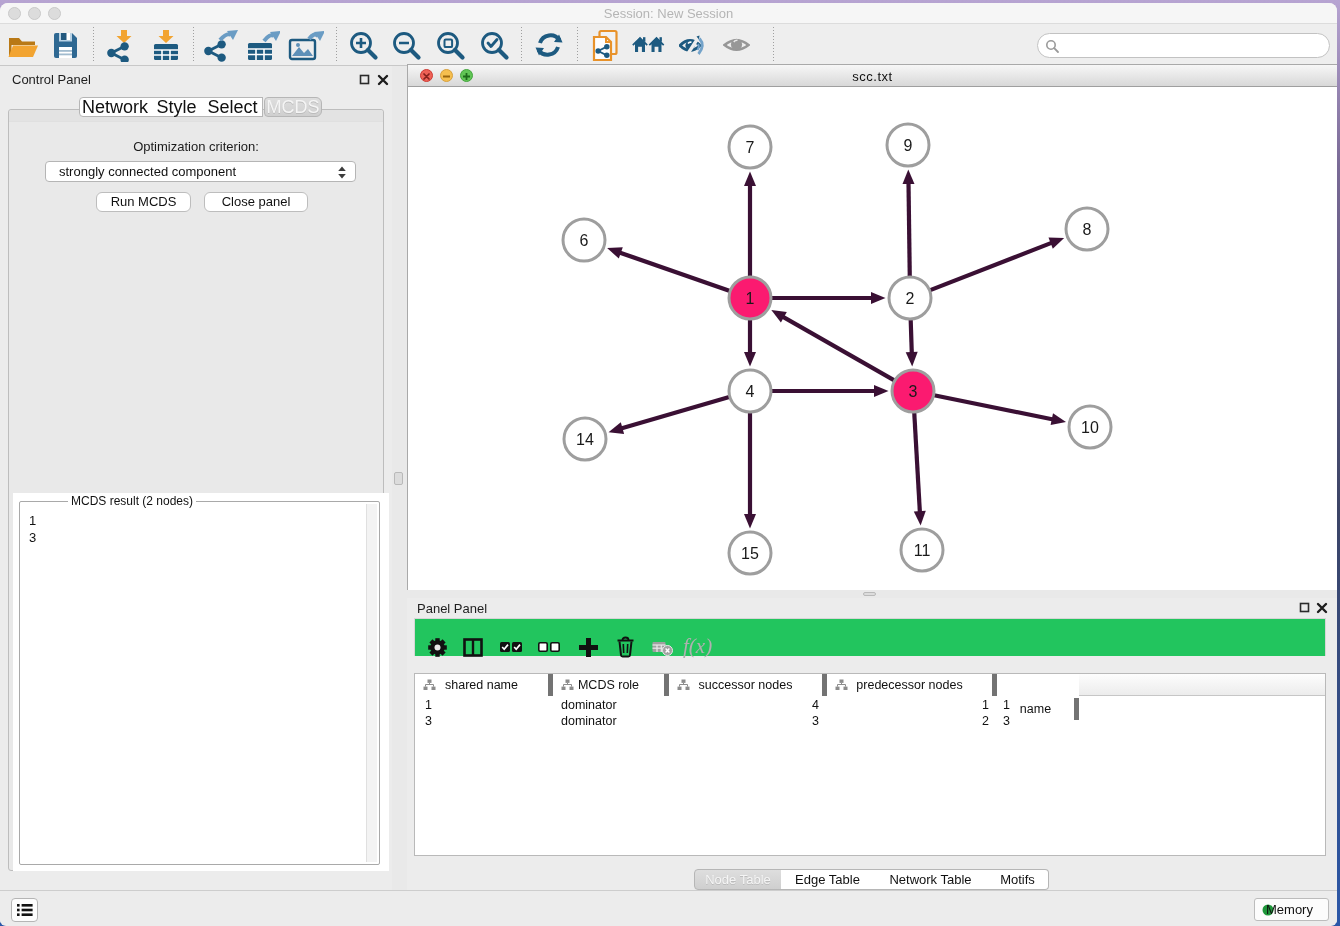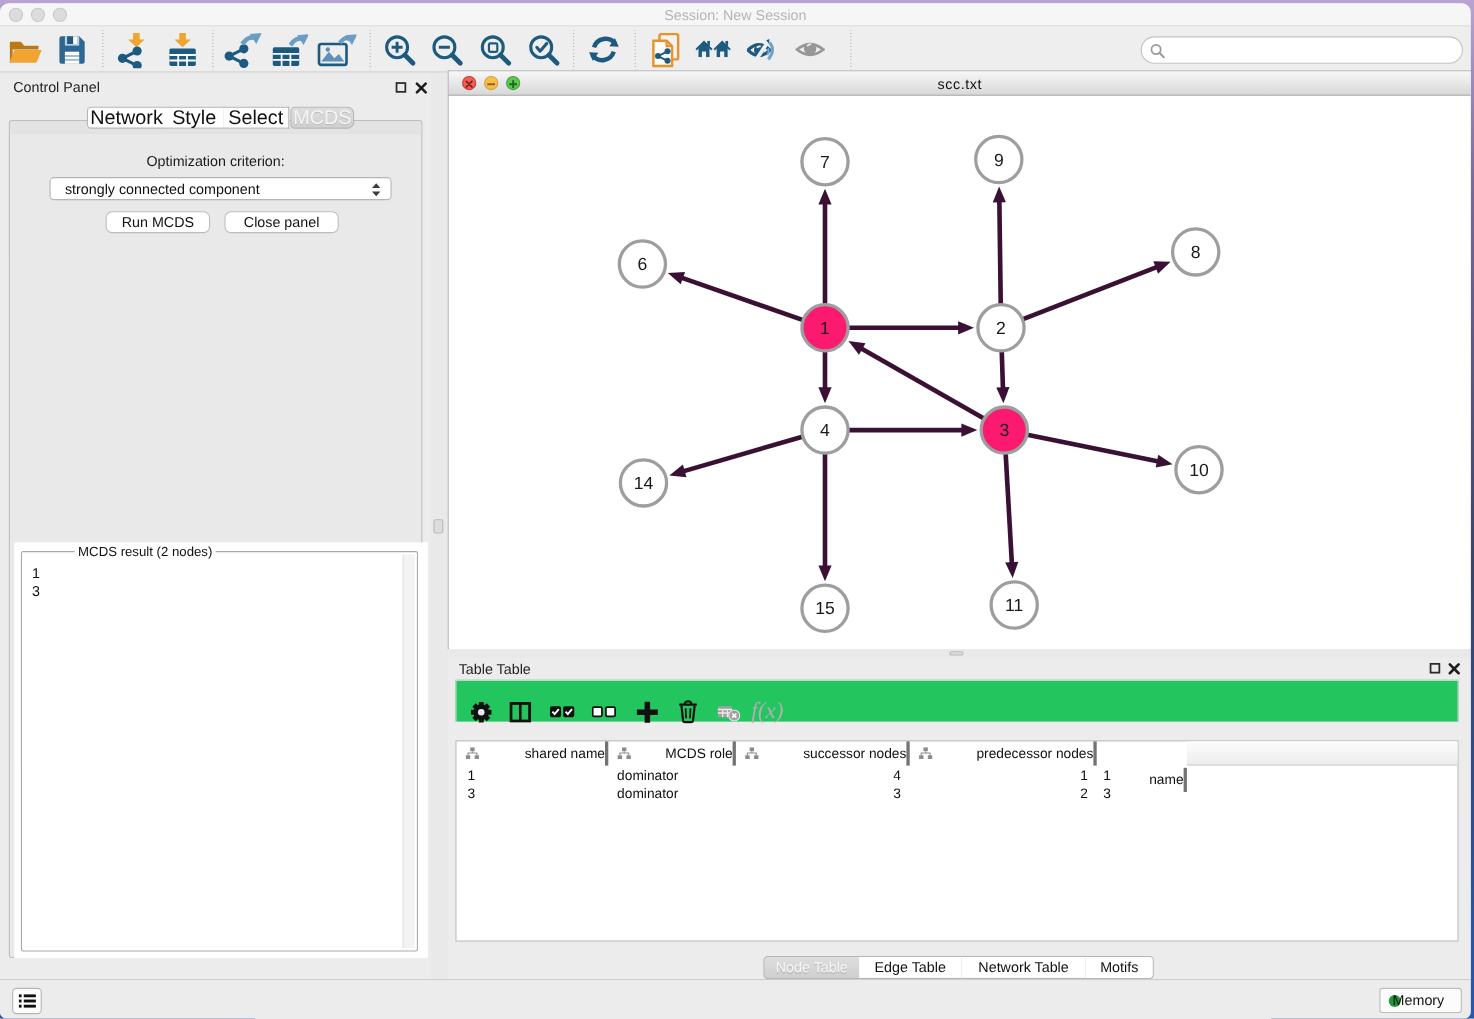--- a/index.html
+++ b/index.html
@@ -65,22 +65,22 @@
   font-size:13px; color:#111; letter-spacing:0.5px; }
 .mlight { position:absolute; top:4px; width:13px; height:13px; border-radius:50%; }
 #netcanvas { position:absolute; left:0; top:23px; width:929px; height:502px; background:#fff; }
 
 #tpanel { position:absolute; left:407px; top:595px; width:933px; height:292px; background:#ececec; }
 #tpanel-head { position:absolute; left:10px; top:3px; font-size:13px; color:#1e1e1e; }
 #ttoolbar { position:absolute; left:7px; top:20px; width:912px; height:38px;
   background:#22c55e; border:1px solid #d6d6d6; border-bottom:none; }
 #ttable { position:absolute; left:7px; top:75px; width:912px; height:183px;
   background:#fff; border:1px solid #b9b9b9; }
-.thcol { position:absolute; top:0; height:22px; border-right:3px solid #737373;
-  font-size:12.5px; color:#111; text-align:right; line-height:22px; }
+.thcol { position:absolute; top:0; height:22px; border-right:5px solid #737373;
+  font-size:12.5px; color:#111; text-align:center; line-height:22px; }
 .trow { position:absolute; left:0; width:100%; height:16px; font-size:12.5px; color:#111; }
 .tcell { position:absolute; top:1px; }
 .tabs-bottom { position:absolute; top:271px; height:21px; background:#fff;
   border:1px solid #b6b6b6; font-size:13px; color:#111; text-align:center; line-height:19px; }
 
 #statusbar { position:absolute; left:0; top:887px; width:100%; height:33px;
   background:#ececec; border-top:1px solid #cdcdcd; }
 #listbtn { position:absolute; left:11px; top:7px; width:27px; height:24px;
   background:#fcfcfc; border:1px solid #b5b5b5; border-radius:4px; }
 #membtn { position:absolute; right:8px; top:7px; width:75px; height:23px;
@@ -344,21 +344,21 @@
           <text x="682" y="344.5" text-anchor="middle" font-size="16" fill="#1a1a1a" font-family="Liberation Sans, sans-serif">10</text>
           <text x="342" y="470.5" text-anchor="middle" font-size="16" fill="#1a1a1a" font-family="Liberation Sans, sans-serif">15</text>
           <text x="514" y="467.5" text-anchor="middle" font-size="16" fill="#1a1a1a" font-family="Liberation Sans, sans-serif">11</text>
         </svg>
     </div>
   </div>
   <div id="hsplit">
       <div id="hsplit-h"></div>
     </div>
   <div id="tpanel">
-    <div id="tpanel-head">Table Table</div>
+    <div id="tpanel-head">Panel Panel</div>
     <svg style="position:absolute;left:892px;top:4px;" width="12" height="12" viewBox="0 0 12 12">
         <rect x="1.5" y="1.5" width="8" height="8" fill="none" stroke="#2b2b2b" stroke-width="1.6"></rect>
       </svg>
       <svg style="position:absolute;left:909px;top:4px;" width="12" height="12" viewBox="0 0 12 12">
         <path d="M2 2 L10 10 M10 2 L2 10" stroke="#1d1d1d" stroke-width="2.4" stroke-linecap="round"></path>
       </svg>
     <div id="ttoolbar">
       <svg style="position:absolute;left:12px;top:18px;" width="21" height="21" viewBox="0 0 21 21">
           <rect x="8.3" y="1.2" width="4.4" height="18.6" transform="rotate(0 10.5 10.5)" fill="#111"></rect>
           <rect x="8.3" y="1.2" width="4.4" height="18.6" transform="rotate(45 10.5 10.5)" fill="#111"></rect>

